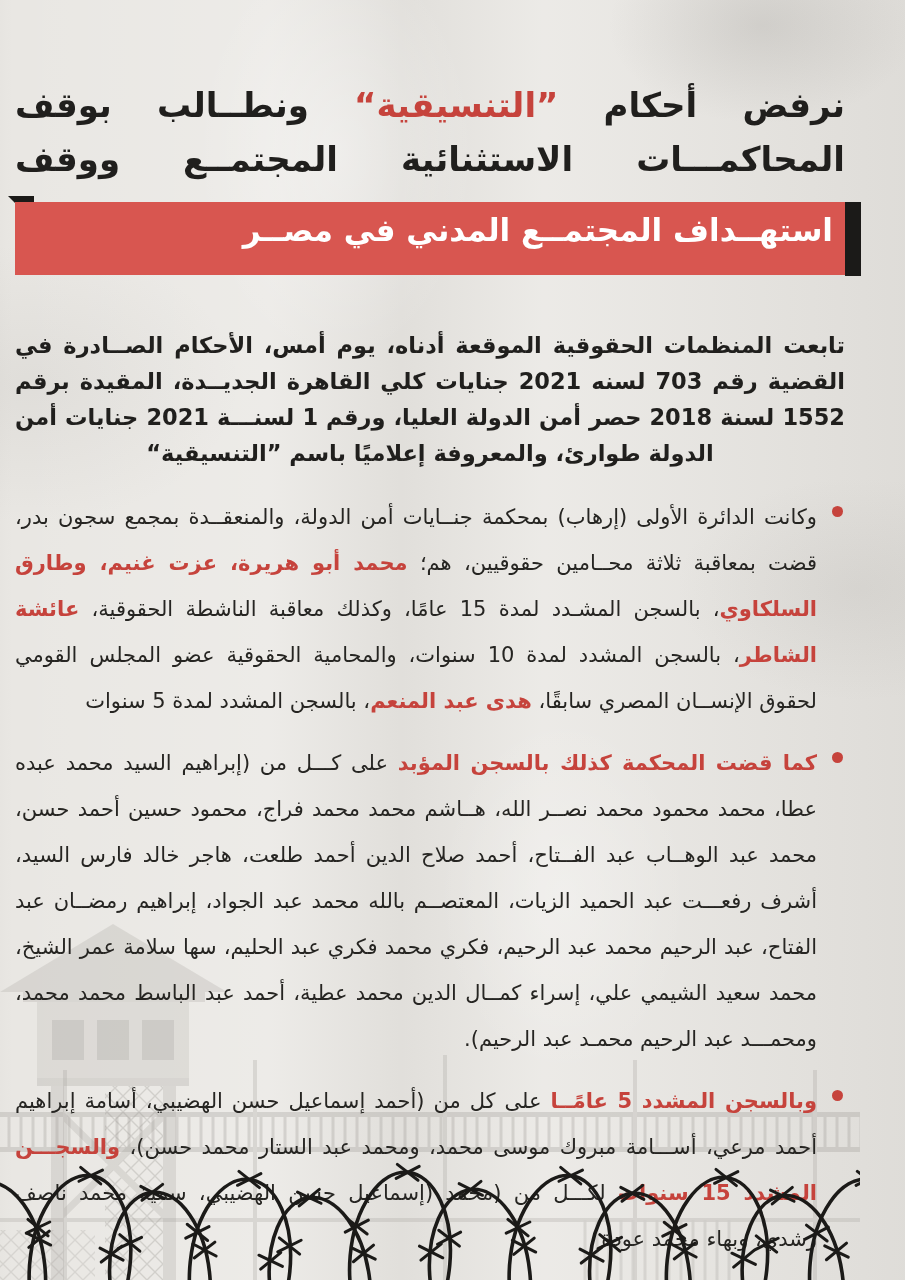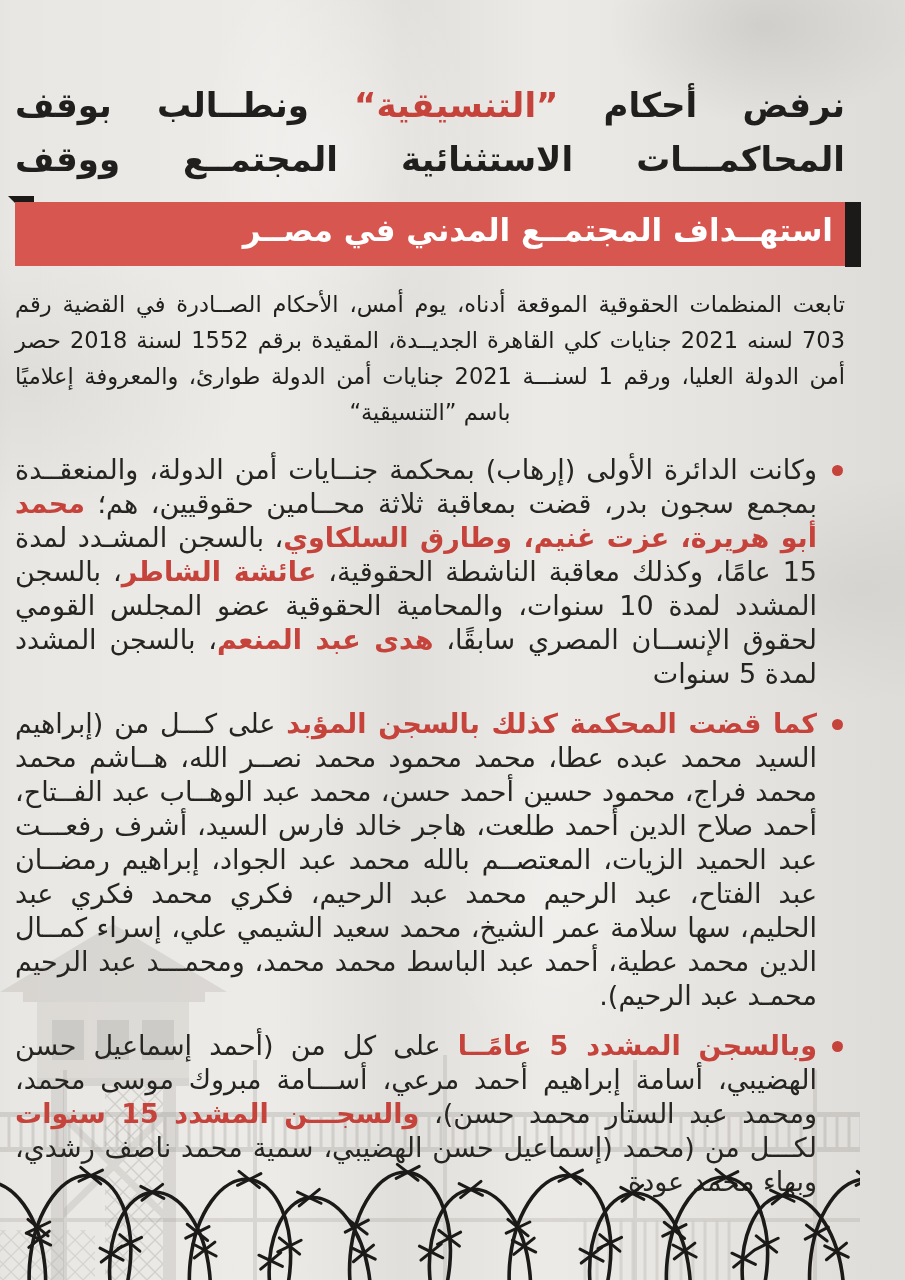--- a/index.html
+++ b/index.html
@@ -29,45 +29,45 @@
     padding:78px 60px 0 60px;
     box-sizing:border-box;
     color:var(--ink,#201f1d);
   }
   .title{
     font-size:34px;font-weight:700;line-height:54px;color:var(--ink,#201f1d);
   }
   .title .tline{text-align:justify;text-align-last:justify;}
   .red-strong{color:var(--accent,#c6433c);font-weight:700;}
   .banner{
-    position:relative;margin-top:16px;height:64px;background:var(--banner,#d85650);
+    position:relative;margin-top:16px;height:73px;background:var(--banner,#d85650);
   }
   .banner::before{ 
     content:"";position:absolute;right:auto;left:-7px;top:-6px;width:26px;height:26px;
     background:#1b1a18;clip-path:polygon(0 0,100% 0,100% 100%);z-index:-1;
   }
   .banner::after{ 
     content:"";position:absolute;right:-16px;top:0;width:16px;height:102%;
     background:#1b1a18;
   }
   .banner-text{
     color:#ffffff;font-size:31px;font-weight:700;line-height:56px;
     padding-right:12px;text-align:right;white-space:nowrap;overflow:hidden;
   }
   .intro{
-    margin-top:20px;
-    font-size:22.5px;font-weight:400;line-height:36px;
+    margin-top:52px;
+    font-size:22.5px;font-weight:700;line-height:36px;
     text-align:justify;text-align-last:center;
   }
   .rulings{list-style:none;margin:20px 0 0 0;padding:0;}
   .rulings li{
     position:relative;
     padding-right:28px;
     margin-bottom:16px;
-    font-size:27px;font-weight:400;line-height:34px;
+    font-size:21px;font-weight:400;line-height:46px;
     text-align:justify;
     color:#262522;
   }
   .rulings li::before{
     content:"";position:absolute;right:2px;top:12px;
     width:11px;height:11px;border-radius:50%;
     background:var(--accent,#c6433c);
   }
 </style>
 </head>

